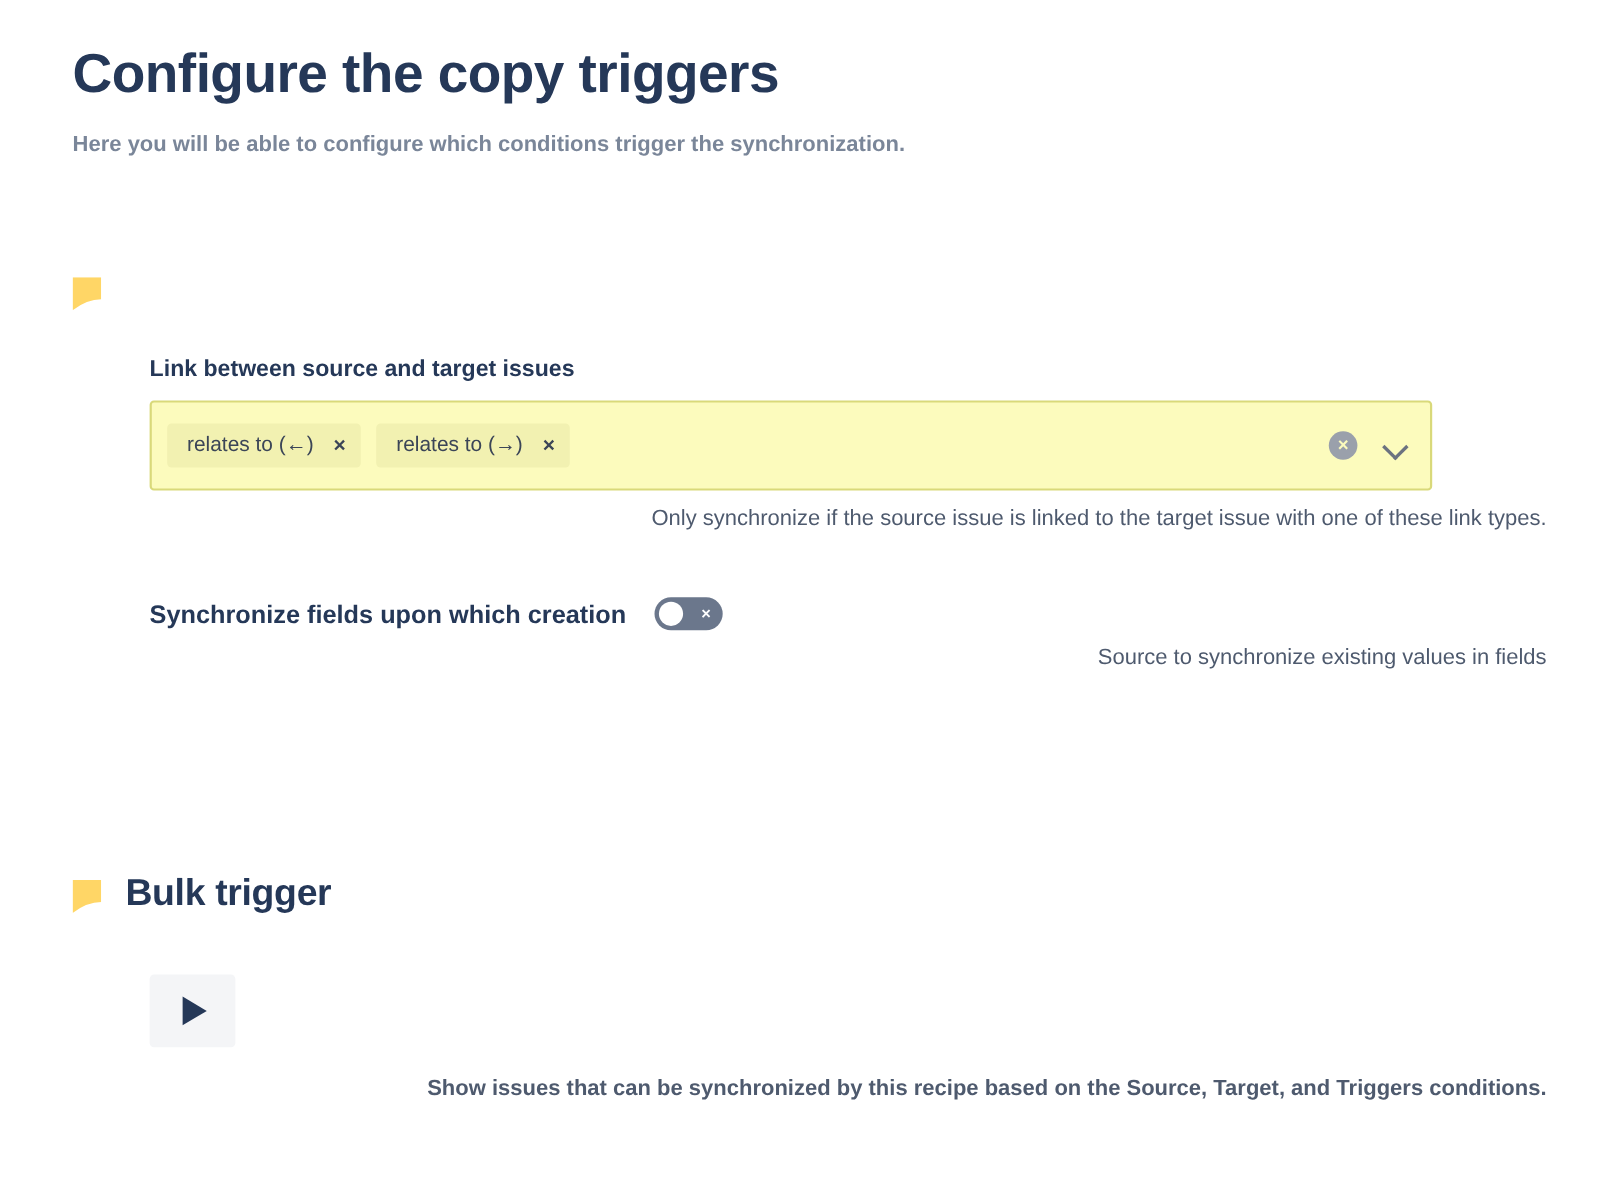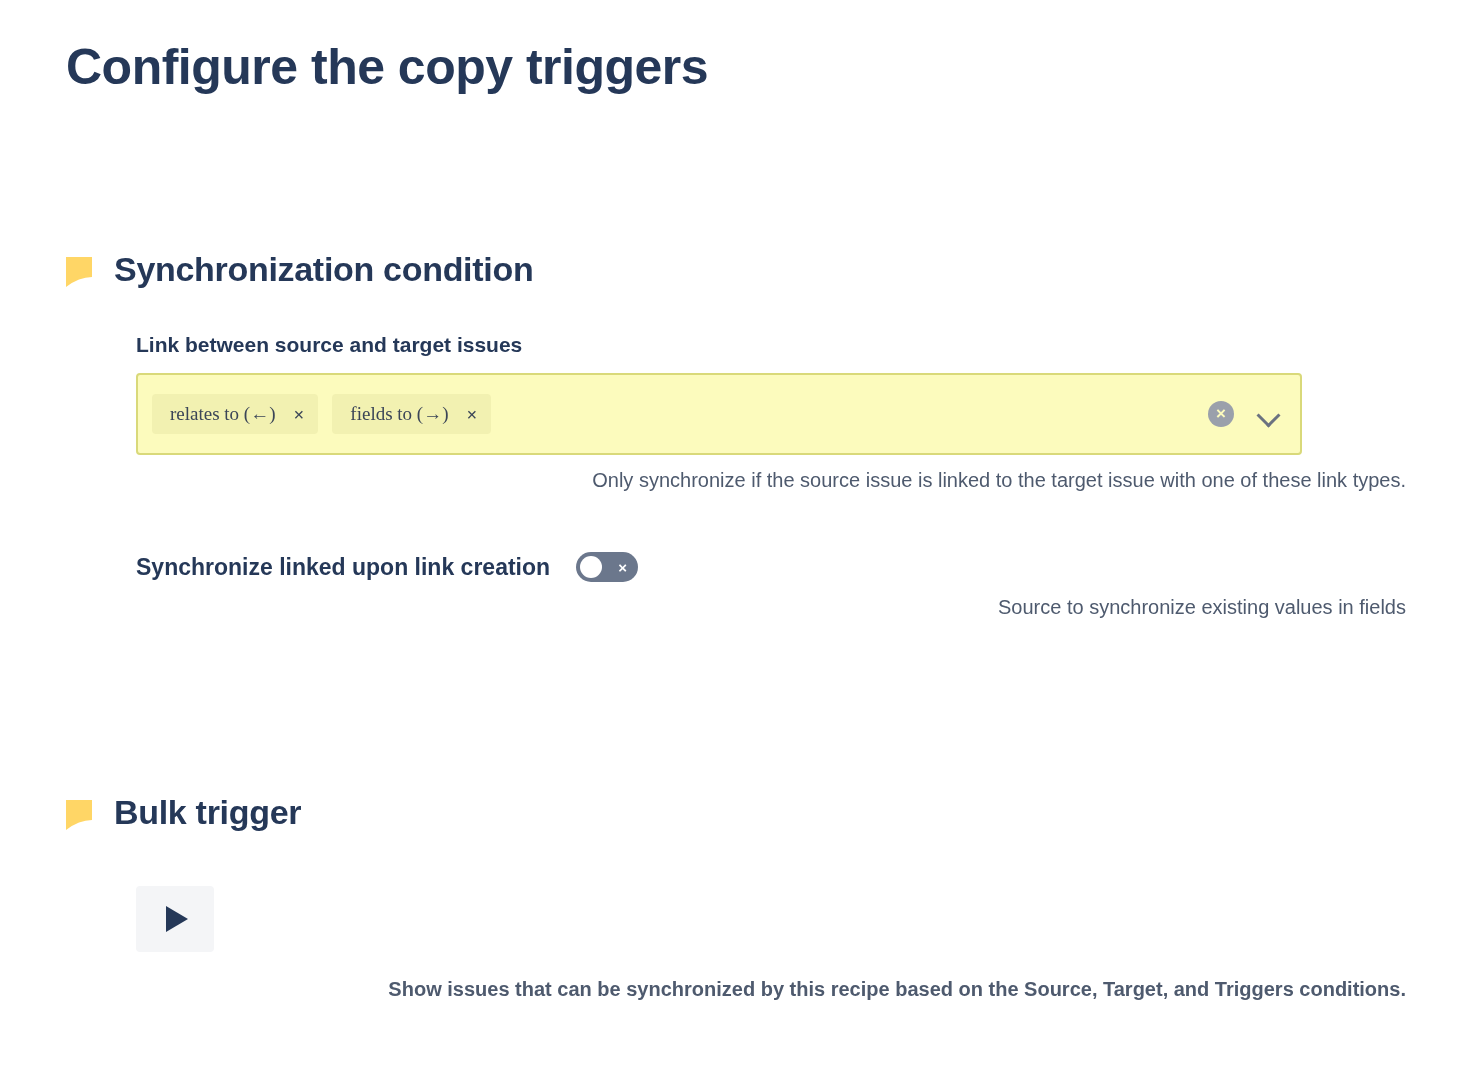--- a/index.html
+++ b/index.html
@@ -88,21 +88,20 @@
     display: flex;
     align-items: center;
     padding: 0 14px;
     position: relative;
   }
   .chips {
     display: flex;
     align-items: center;
     gap: 14px;
     flex: 1;
-    font-family: Liberation Serif, serif;
   }
   .chip {
     display: inline-flex;
     align-items: center;
     background: #f2f1b1;
     border-radius: 4px;
     padding: 9px 14px 9px 18px;
     font-size: 19px;
     color: #3b4557;
     gap: 18px;
@@ -211,57 +210,57 @@
     border-bottom: 13px solid transparent;
     margin-left: 4px;
   }
 </style>
 </head>
 <body>
 
 <div class="page">
 
   <div class="page-title">Configure the copy triggers</div>
+  <div class="page-subtitle">Here you will be able to configure which conditions trigger the synchronization.</div>
 
   <div class="section" style="top: 250px;">
     <div class="section-header">
       <span class="flag-icon">
         <svg width="26" height="30" viewBox="0 0 26 30" xmlns="http://www.w3.org/2000/svg">
           <path d="M0 0 H26 V20 Q13 20 0 30 Z" fill="#ffd666"></path>
         </svg>
       </span>
-      <span class="section-title">Synchronization condition</span>
     </div>
 
     <div class="field-block" style="margin-top: 44px;">
       <div class="field-label">Link between source and target issues</div>
 
       <div class="multiselect">
         <div class="chips">
           <span class="chip">
             <span>relates to (←)</span>
             <span class="chip-x">×</span>
           </span>
           <span class="chip">
-            <span>fields to (→)</span>
+            <span>relates to (→)</span>
             <span class="chip-x">×</span>
           </span>
         </div>
         <div class="ms-actions">
           <span class="clear-icon">×</span>
           <span class="chevron"></span>
         </div>
       </div>
 
       <div class="field-help">Only synchronize if the source issue is linked to the target issue with one of these link types.</div>
     </div>
 
     <div class="field-block" style="margin-top: 60px;">
       <div class="toggle-row">
-        <span class="toggle-label">Synchronize linked upon link creation</span>
+        <span class="toggle-label">Synchronize fields upon which creation</span>
         <span class="toggle">
           <span class="knob"></span>
           <span class="offmark">×</span>
         </span>
       </div>
       <div class="field-help">Source to synchronize existing values in fields</div>
     </div>
   </div>
 
   <div class="section" style="top: 793px;">

